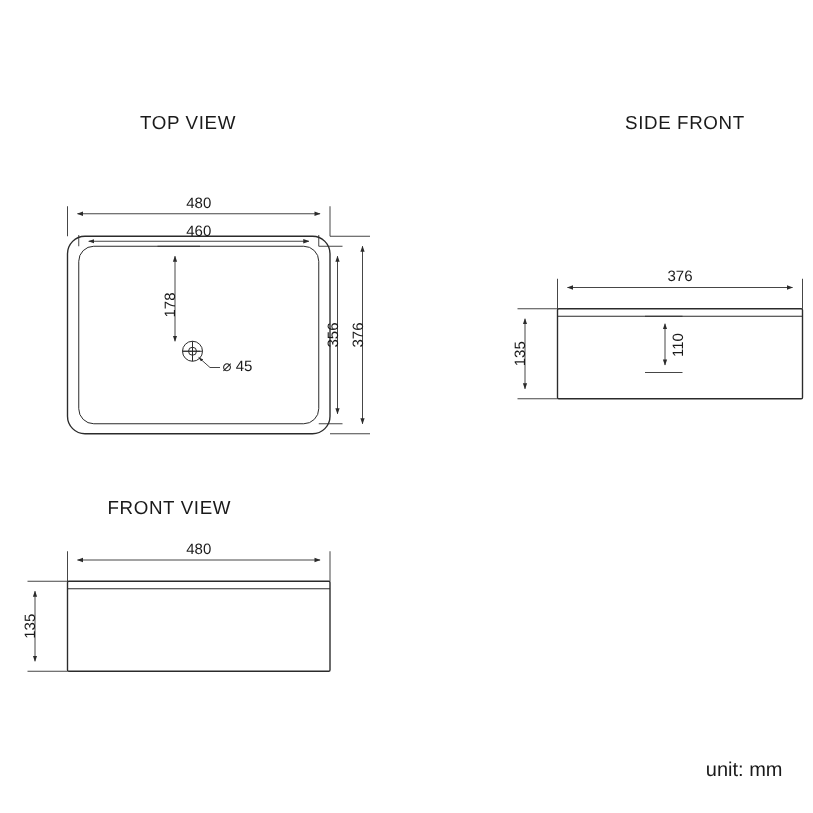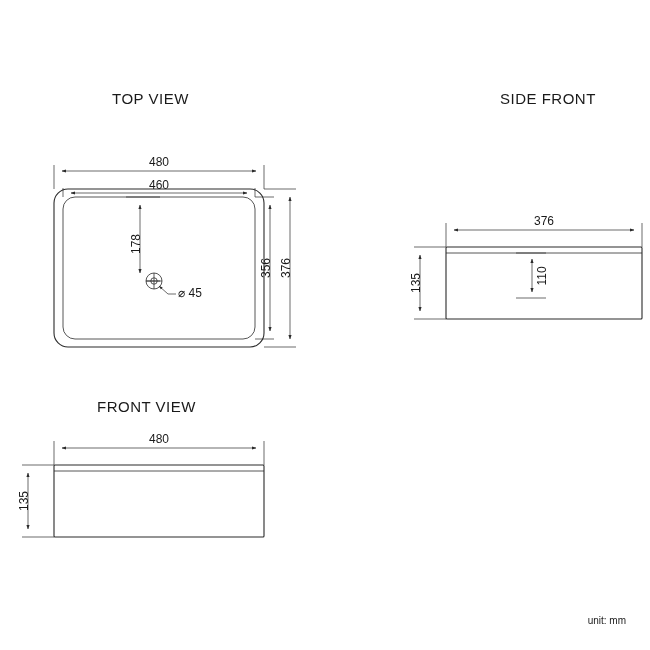--- a/index.html
+++ b/index.html
@@ -24,27 +24,27 @@
   }
   .view-title {
     position: absolute;
     font-size: 15px;
     letter-spacing: 0.5px;
     color: #1a1a1a;
     white-space: nowrap;
   }
   #title-top    { left: 112px; top: 90px; }
   #title-side   { left: 500px; top: 90px; }
-  #title-front  { left: 97px;  top: 398px; }
+  #title-front  { left: 86px;  top: 398px; }
 
   #unit-label {
     position: absolute;
     right: 24px;
     bottom: 24px;
-    font-size: 10px;
+    font-size: 16px;
     color: #1a1a1a;
     white-space: nowrap;
   }
 
   svg.dwg {
     position: absolute;
     left: 0;
     top: 0;
     width: 650px;
     height: 650px;

